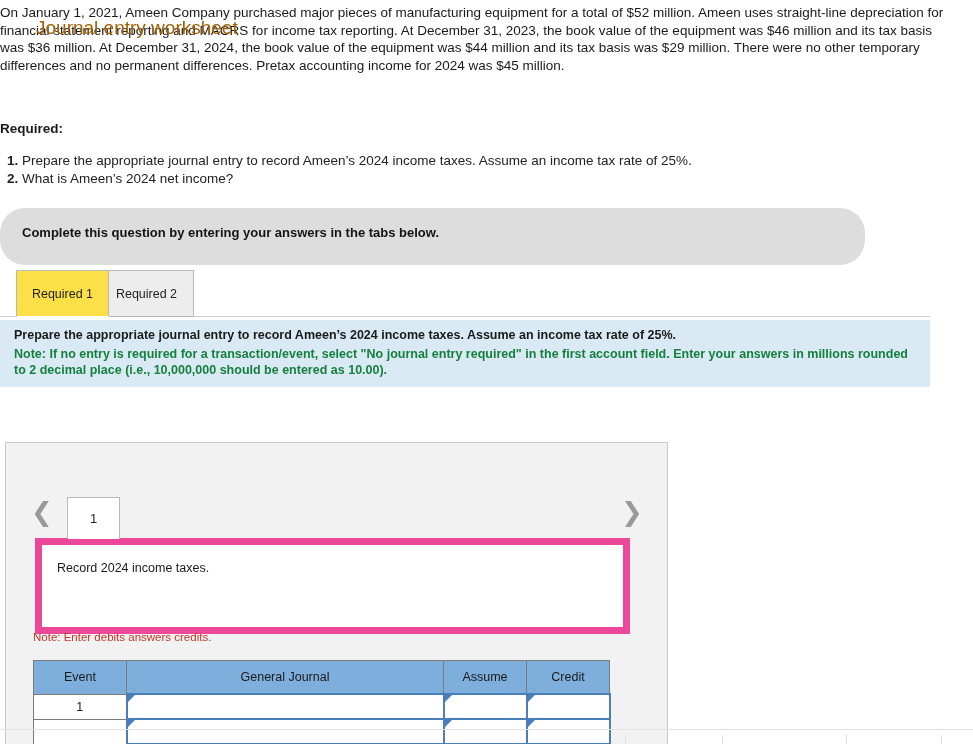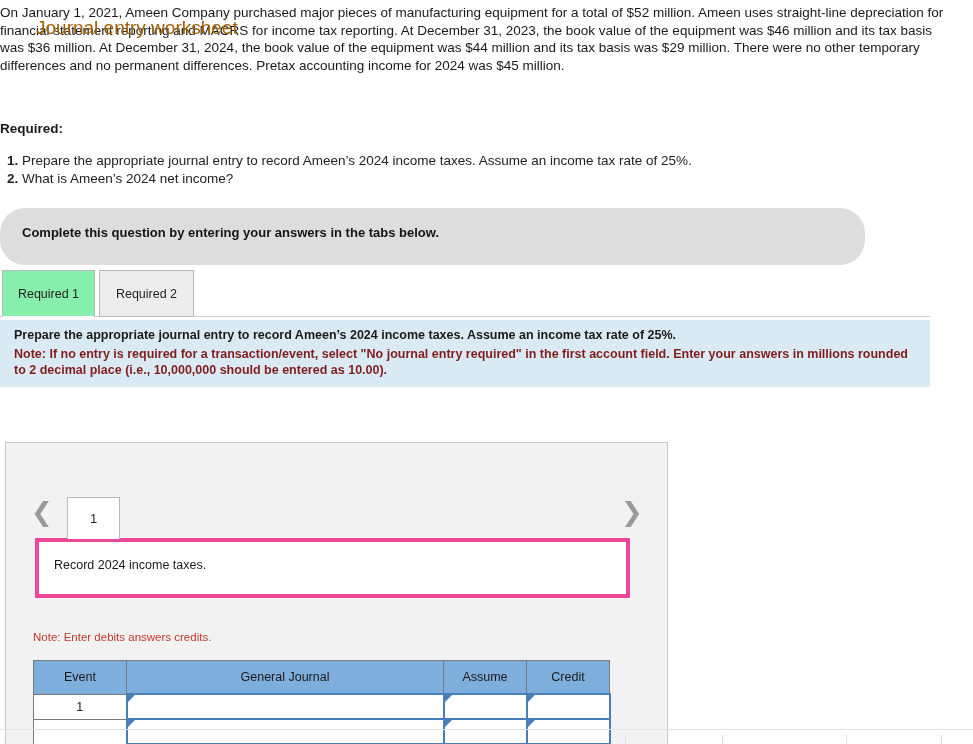--- a/index.html
+++ b/index.html
@@ -89,23 +89,23 @@
     box-sizing: border-box;
     border: 1px solid #b9b9b9;
     font-size: 12.5px;
     color: #222;
     display: flex;
     align-items: center;
     justify-content: center;
     cursor: pointer;
   }
   .tab.active {
-    left: 2px;
+    left: 16px;
     width: 93px;
-    background: #86efac;
+    background: #fde047;
     border-bottom: 1px solid #ffffff;
     z-index: 3;
   }
   .tab.inactive {
     left: 99px;
     width: 95px;
     background: #ededed;
     border-bottom: 1px solid #b9b9b9;
     z-index: 2;
   }
@@ -135,21 +135,21 @@
     color: #1a1a1a;
     font-weight: bold;
   }
   .info-panel .note {
     position: absolute;
     left: 14px;
     top: 26px;
     width: 900px;
     font-size: 12.5px;
     line-height: 16px;
-    color: #7f1d1d;
+    color: #15803d;
     font-weight: bold;
   }
 
   
   .vtl-button {
     position: absolute;
     left: 5px;
     top: 400px;
     width: 158px;
     height: 31px;
@@ -221,23 +221,23 @@
     cursor: pointer;
     z-index: 3;
   }
 
   
   .desc-box {
     position: absolute;
     left: 35px;
     top: 538px;
     width: 595px;
-    height: 60px;
+    height: 96px;
     background: #ffffff;
-    border: 4px solid #ec4899;
+    border: 7px solid #ec4899;
     box-sizing: border-box;
   }
   .desc-box span {
     position: absolute;
     left: 15px;
     top: 16px;
     font-size: 12.5px;
     color: #1a1a1a;
   }
 

